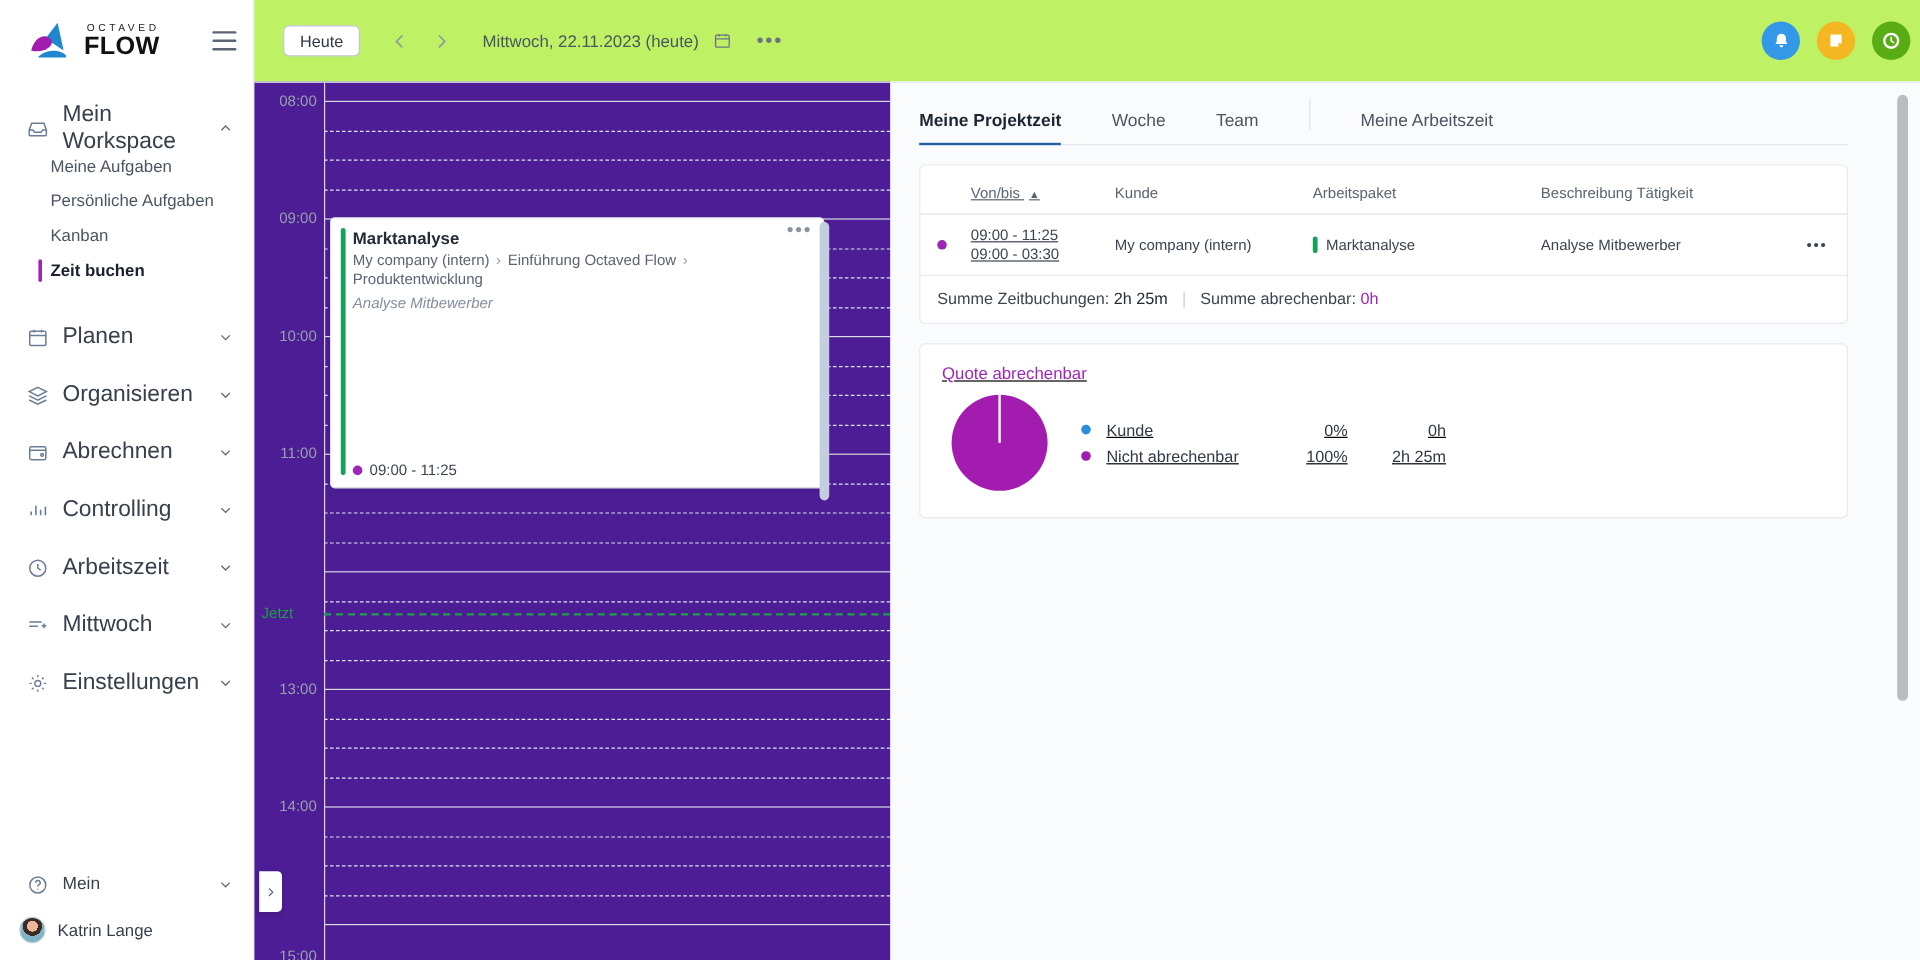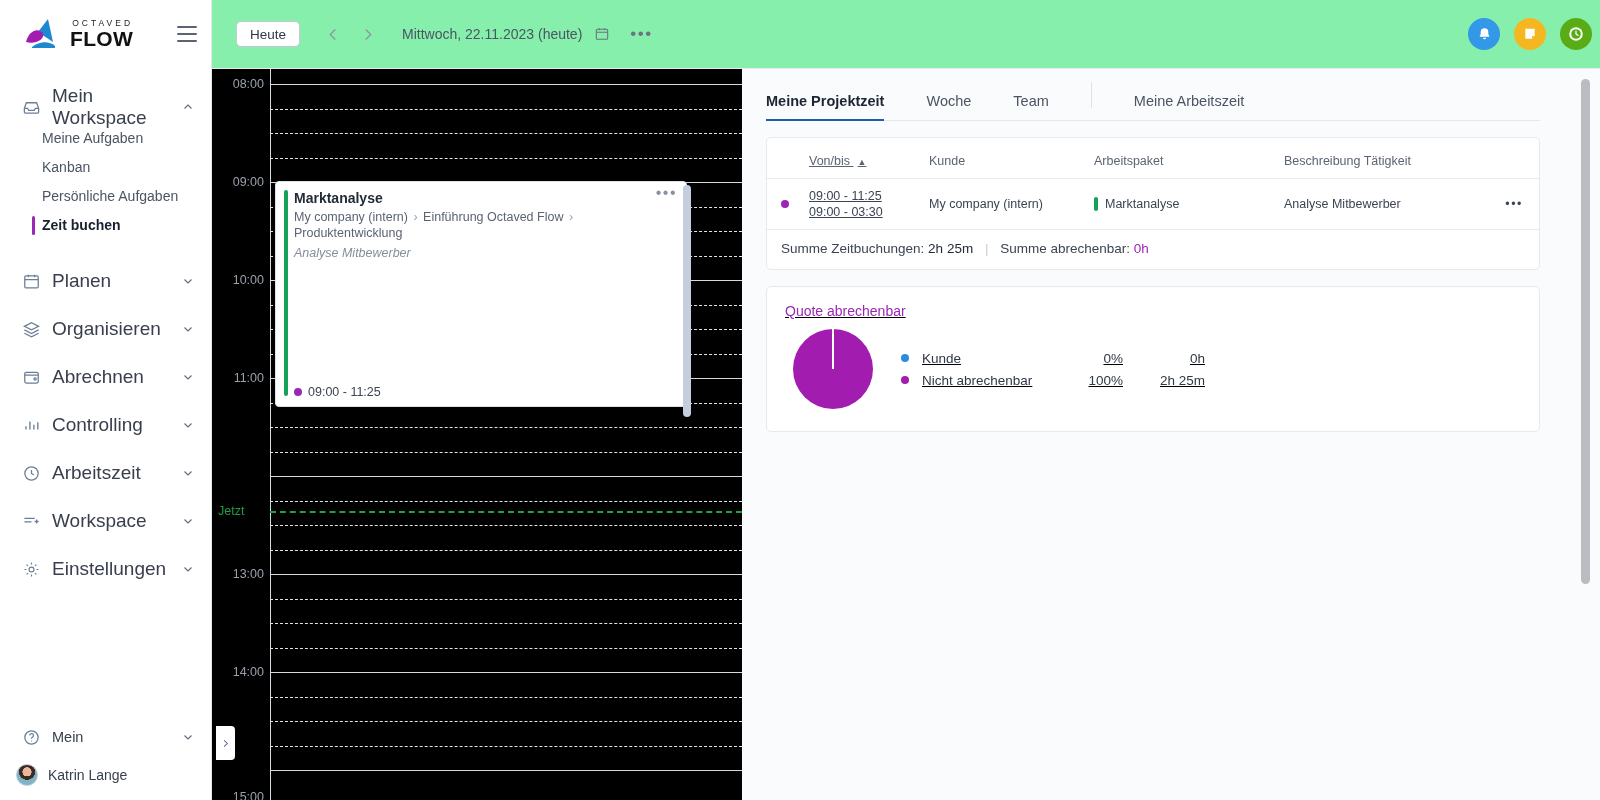--- a/index.html
+++ b/index.html
@@ -70,21 +70,21 @@
     width: 22px; height: 22px; border-radius: 50%; flex:0 0 22px;
     background: radial-gradient(circle at 50% 34%, #e8b79c 0 27%, #3d2a22 28% 48%, #7fb3c8 49% 100%);
     border: 1px solid #b9cfd9; overflow:hidden;
   }
   .user-row .uname { font-size: 14px; color: #38404d; padding-left: 10px; }
 
   
   .main { flex: 1; height: 800px; position: relative; background: #ffffff; }
   .topbar {
     height: 68px; display: flex; align-items: center;
-    padding: 0 8px 0 24px; background: #86efac;
+    padding: 0 8px 0 24px; background: #bef264;
   }
   .btn-today {
     border: 1px solid #c4cad3; border-radius: 5px; background: #fff;
     height: 26px; padding: 0 13px; font-size: 13.5px; color: #2f3845;
     cursor: pointer; font-family: inherit;
   }
   .navarrow {
     width: 30px; height: 30px; display: flex; align-items: center; justify-content: center;
     color: #8c95a1; cursor: pointer;
   }
@@ -96,21 +96,21 @@
     width: 32px; height: 32px; border-radius: 50%; margin-left: 14px;
     display: flex; align-items: center; justify-content: center; cursor: pointer;
     color: #ffffff;
   }
 
   .content { display: flex; position: absolute; top: 68px; left: 0; right: 0; bottom: 0; }
 
   
   .calwrap {
     width: 530px; flex: 0 0 530px; position: relative;
-    background: #000000; border-top: 1px solid #e8eaed; overflow: hidden;
+    background: #4c1d95; border-top: 1px solid #e8eaed; overflow: hidden;
   }
   .cal-grid { position: absolute; left: 0; top: 0; right: 0; height: 1400px; }
   .hour-line { position:absolute; left: 58px; right: 0; border-top: 1px solid #d6dae1; }
   .qline { position:absolute; left: 58px; right: 0; border-top: 1px dashed #e0e4ea; }
   .hour-label {
     position: absolute; left: 0; width: 52px; text-align: right;
     font-size: 12.5px; color: #98a0ac; transform: translateY(-50%);
   }
   .vline { position: absolute; top: 0; bottom: 0; width: 1px; background: #d6dae1; }
   .nowline { position: absolute; left: 58px; right: 0; border-top: 2px dashed #20a04a; }
@@ -227,24 +227,24 @@
         <span class="chev">
           <svg width="12" height="12" viewBox="0 0 24 24" fill="none" stroke="#5d6b7e" stroke-width="2.2">
               <path d="M5 15l7-7 7 7"></path>
             </svg>
         </span>
       </div>
       <div class="nav-sub">
         <span>Meine Aufgaben</span>
       </div>
       <div class="nav-sub">
+        <span>Persönliche Aufgaben</span>
+      </div>
+      <div class="nav-sub">
         <span>Kanban</span>
-      </div>
-      <div class="nav-sub">
-        <span>Persönliche Aufgaben</span>
       </div>
       <div class="nav-sub active">
         <span>Zeit buchen</span>
       </div>
 
       <div class="grp-sp"></div>
 
       <div class="nav-group" style="margin-top:10px">
         <span class="nic">
           <svg width="19" height="19" viewBox="0 0 24 24" fill="none" stroke="#6b7e97" stroke-width="1.6">
@@ -325,21 +325,21 @@
         </span>
       </div>
       <div class="grp-sp"></div>
 
       <div class="nav-group">
         <span class="nic">
           <svg width="19" height="19" viewBox="0 0 24 24" fill="none" stroke="#6b7e97" stroke-width="1.7">
             <path d="M3 8h13M3 12.5h9M18.5 9.5v5M16 12h5"></path>
           </svg>
         </span>
-        <span class="nlabel">Workspace</span>
+        <span class="nlabel">Mittwoch</span>
         <span class="chev">
           <svg width="12" height="12" viewBox="0 0 24 24" fill="none" stroke="#5d6b7e" stroke-width="2.2">
               <path d="M5 9l7 7 7-7"></path>
             </svg>
         </span>
       </div>
       <div class="grp-sp"></div>
 
       <div class="nav-group">
         <span class="nic">

